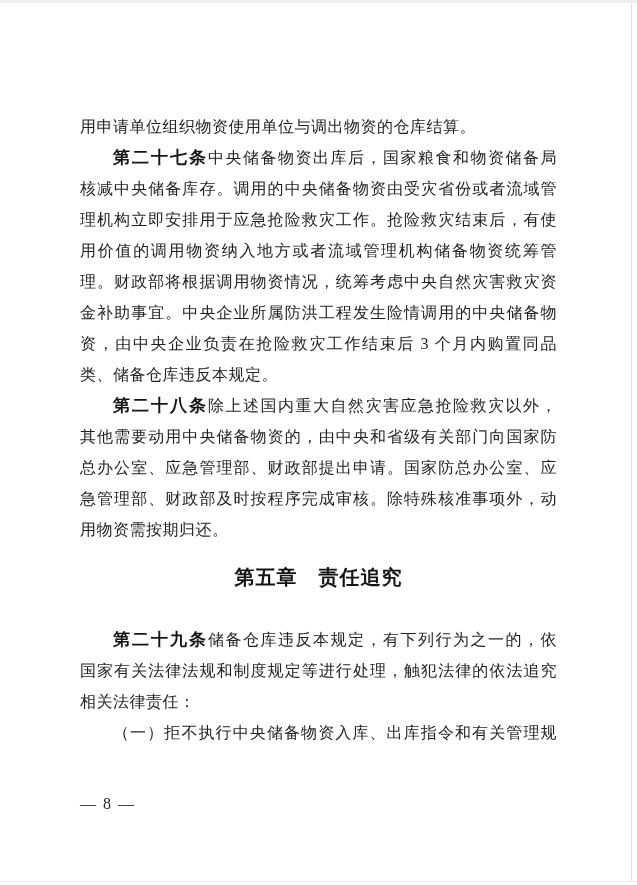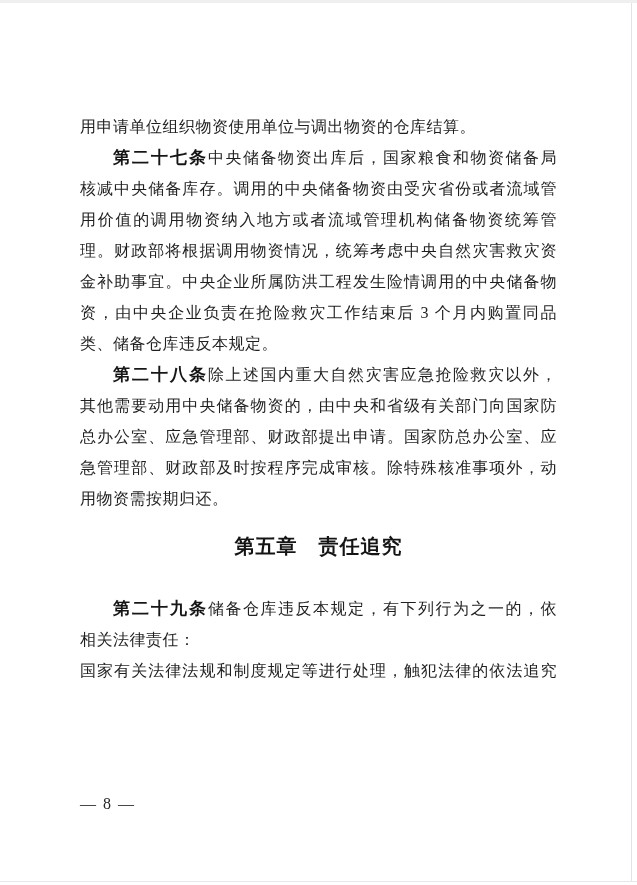--- a/index.html
+++ b/index.html
@@ -88,38 +88,40 @@
 
 <div class="page">
   <div class="edge-top"></div>
 
   <div class="content">
 
     <div class="ln">用申请单位组织物资使用单位与调出物资的仓库结算。</div>
 
     <div class="ln fill ind"><span class="term">第二十七条</span><span>中央储备物资出库后，国家粮食和物资储备局</span></div>
     <div class="ln fill">核减中央储备库存。调用的中央储备物资由受灾省份或者流域管</div>
+    <div class="ln fill">理机构立即安排用于应急抢险救灾工作。抢险救灾结束后，有使</div>
     <div class="ln fill">用价值的调用物资纳入地方或者流域管理机构储备物资统筹管</div>
     <div class="ln fill">理。财政部将根据调用物资情况，统筹考虑中央自然灾害救灾资</div>
     <div class="ln fill">金补助事宜。中央企业所属防洪工程发生险情调用的中央储备物</div>
     <div class="ln fill">资，由中央企业负责在抢险救灾工作结束后 3 个月内购置同品</div>
     <div class="ln">类、储备仓库违反本规定。</div>
 
     <div class="ln fill ind"><span class="term">第二十八条</span><span>除上述国内重大自然灾害应急抢险救灾以外，</span></div>
     <div class="ln fill">其他需要动用中央储备物资的，由中央和省级有关部门向国家防</div>
     <div class="ln fill">总办公室、应急管理部、财政部提出申请。国家防总办公室、应</div>
     <div class="ln fill">急管理部、财政部及时按程序完成审核。除特殊核准事项外，动</div>
     <div class="ln">用物资需按期归还。</div>
 
     <div class="chapter">第五章　责任追究</div>
 
     <div class="ln fill ind"><span class="term">第二十九条</span><span>储备仓库违反本规定，有下列行为之一的，依</span></div>
+    <div class="ln fill">国家有关法律法规和制度规定等进行处理，触犯法律的依法追究</div>
     <div class="ln">相关法律责任：</div>
-    <div class="ln fill">国家有关法律法规和制度规定等进行处理，触犯法律的依法追究</div>
 
+    <div class="ln fill ind">（一）拒不执行中央储备物资入库、出库指令和有关管理规</div>
 
   </div>
 
   <div class="footer">— 8 —</div>
 
   <div class="edge-right"></div>
   <div class="edge-bottom"></div>
 </div>
 
 </body></html>

